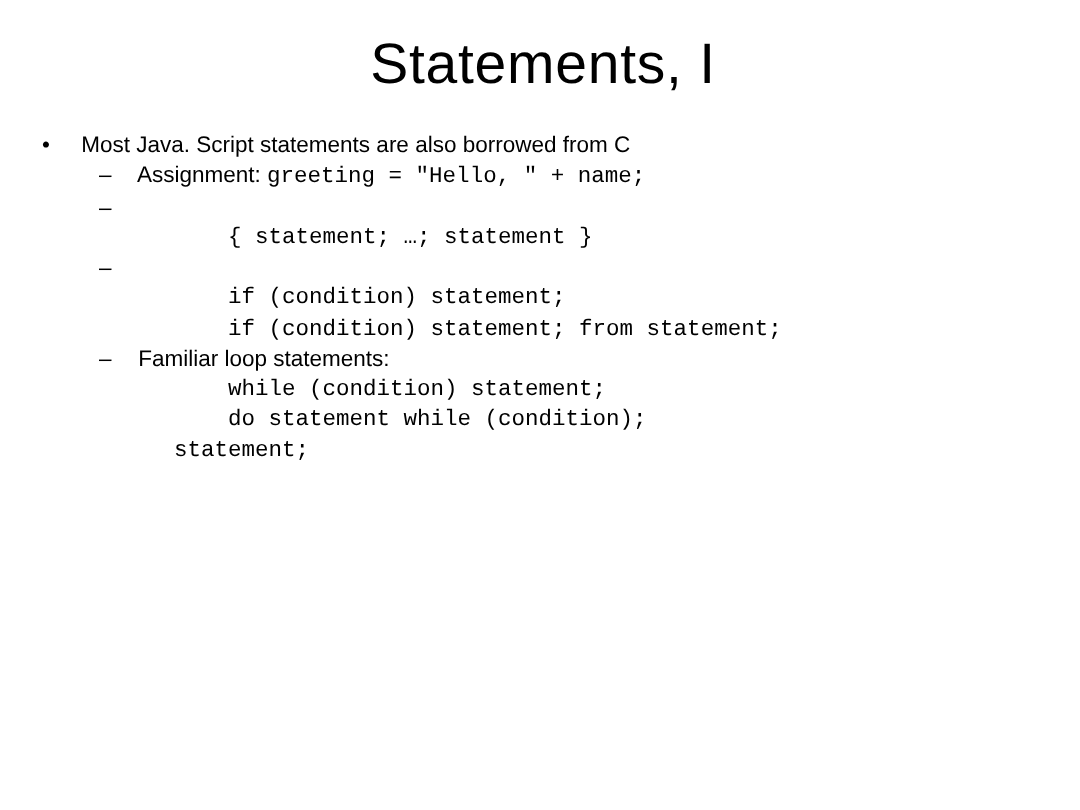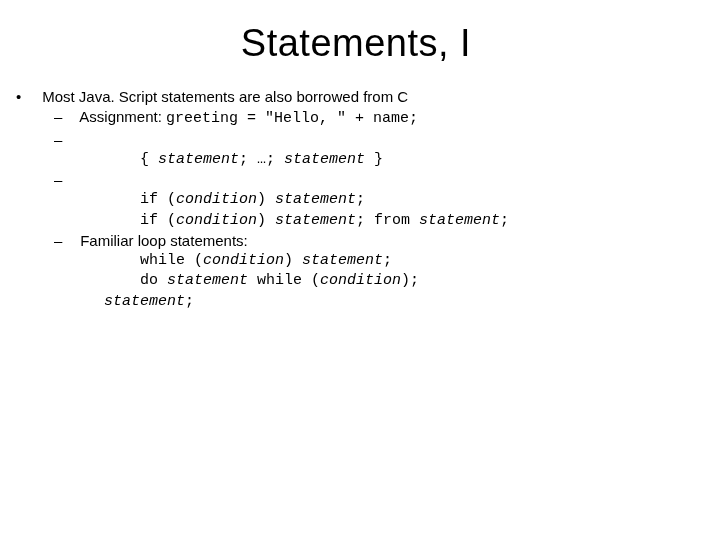--- a/index.html
+++ b/index.html
@@ -8,21 +8,21 @@
     width: 720px;
     height: 540px;
     background: #ffffff;
     font-family: Arial, Helvetica, sans-serif;
     color: #000000;
   }
   .slide {
     width: 720px;
     height: 540px;
     box-sizing: border-box;
-    padding: 18px 28px 0 20px;
+    padding: 18px 28px 0 32px;
   }
   .title {
     text-align: center;
     font-size: 38px;
     font-weight: 400;
     margin: 4px 0 22px 0;
     letter-spacing: 0.5px;
   }
   ul.top {
     list-style: none;
@@ -52,21 +52,21 @@
     display: block;
     padding-left: 64px;
   }
   .ind2 {
     display: block;
     padding-left: 28px;
   }
   .codefont {
     font-family: "Courier New", Courier, monospace;
   }
-  .ital { font-style: italic; }
+  .ital { }
 </style>
 </head>
 <body>
 
 <div class="slide">
   <h1 class="title">Statements, I</h1>
 
   <ul class="top">
     <li>
       <span>Most Java. Script statements are also borrowed from C</span>

